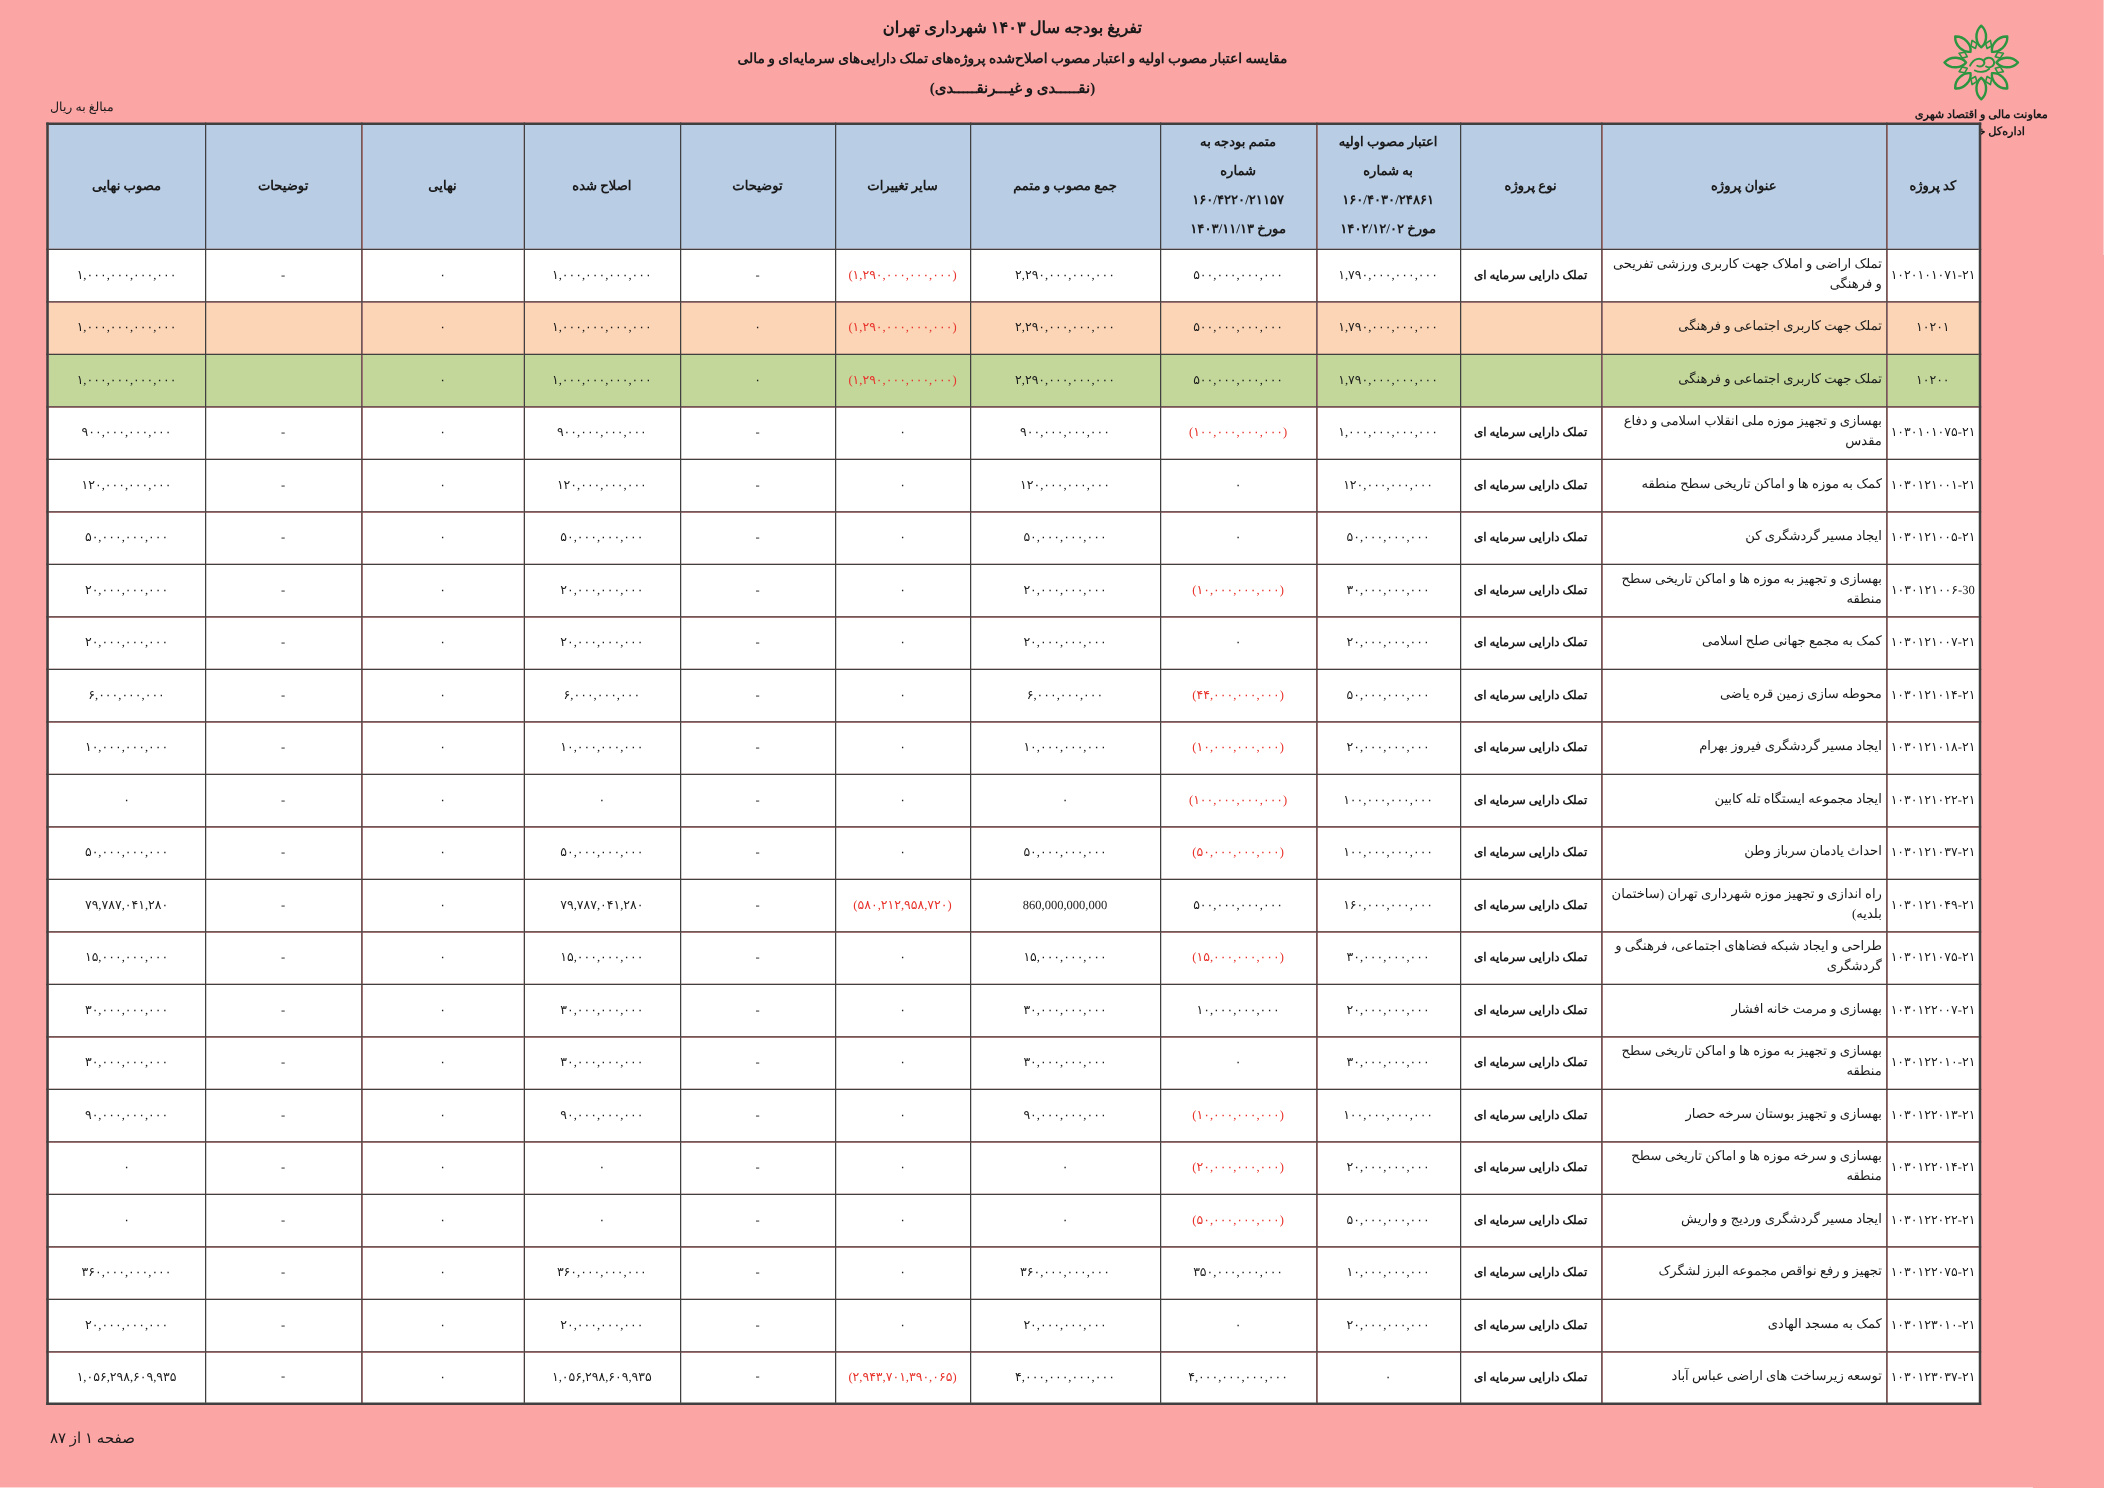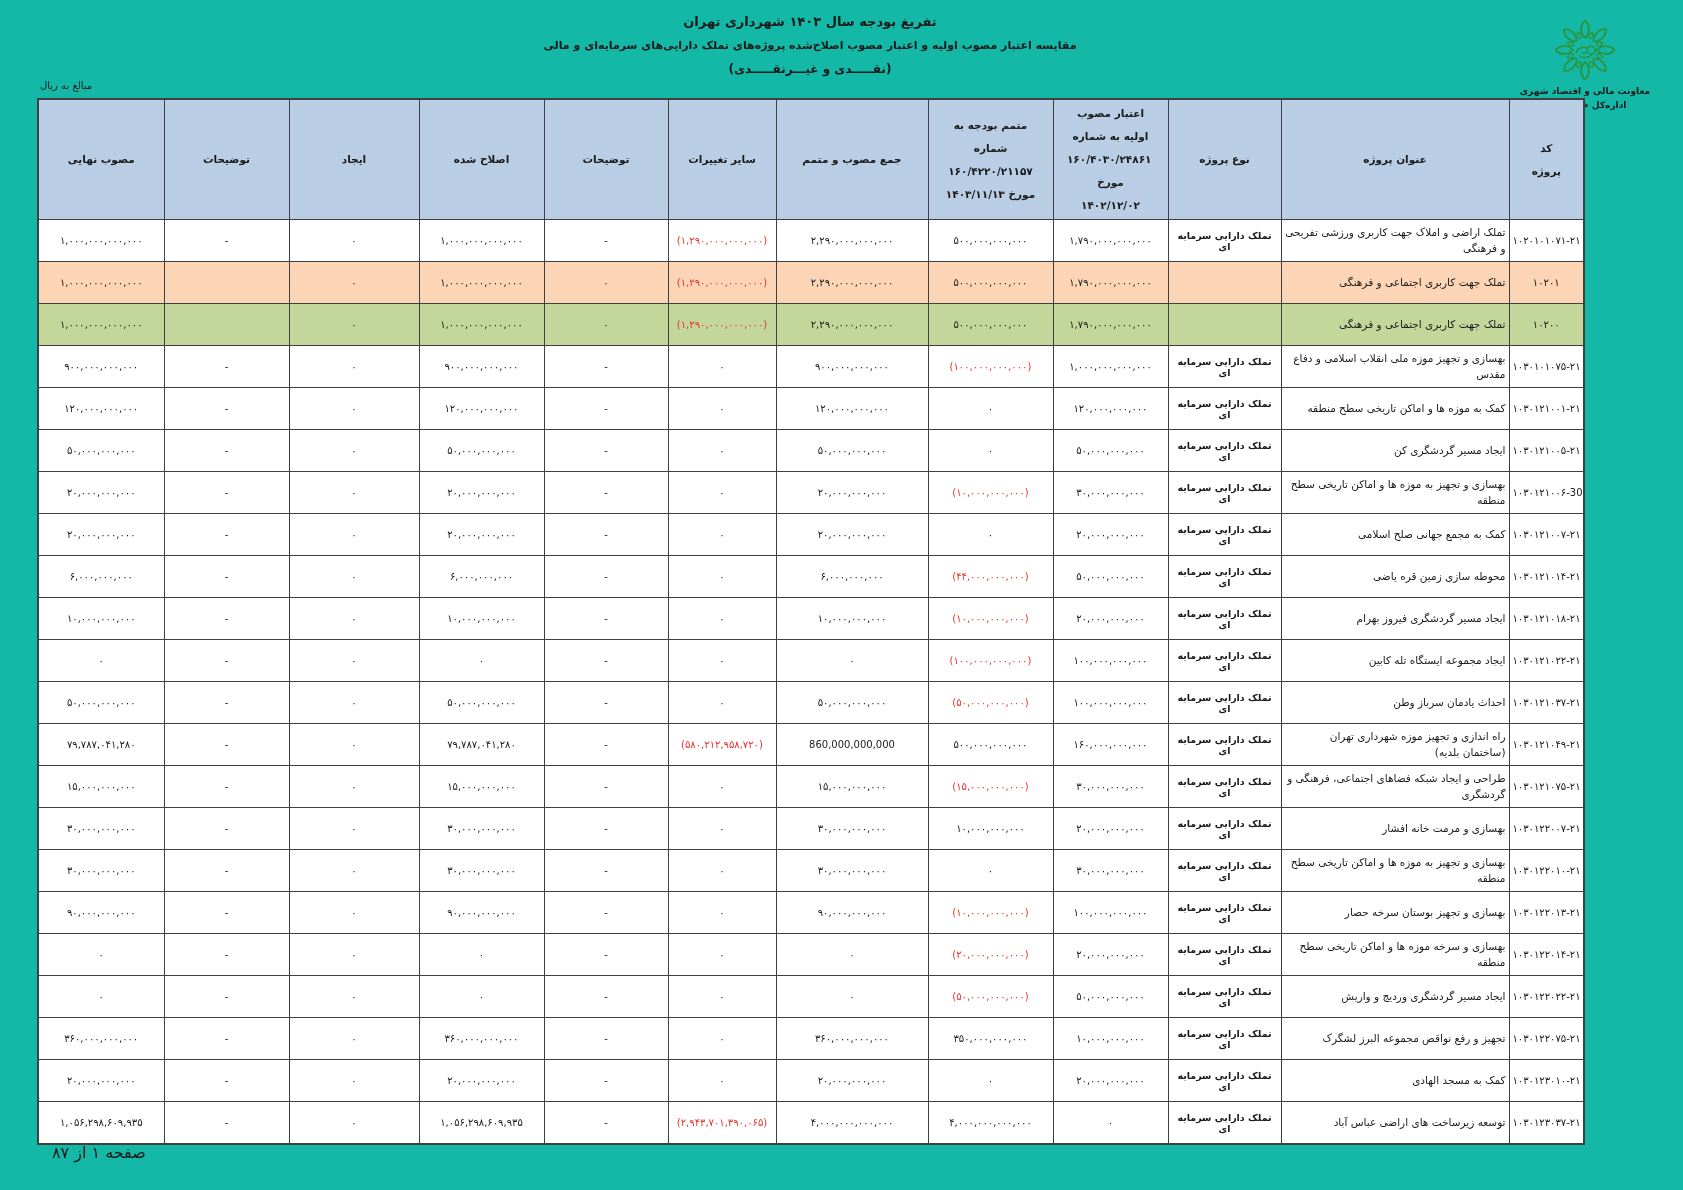--- a/index.html
+++ b/index.html
@@ -11,21 +11,21 @@
     --logo_green:#2b9540;
     --text_color:#1a1a1a;
   }
   *{box-sizing:border-box;}
   html,body{margin:0;padding:0;background:#ffffff;}
   body{
     width:1683px;height:1190px;
     font-family:"DejaVu Sans", sans-serif;
     color:var(--text_color);
   }
-  .page{position:relative;width:1683px;height:1190px;background:#14b8a6;overflow:hidden;}
+  .page{position:relative;width:1683px;height:1190px;background:#fca5a5;overflow:hidden;font-family:Liberation Serif, serif;}
 
   
   .titles{
     position:absolute;top:14px;left:37px;width:1546px;
     text-align:center;direction:rtl;
   }
   .title-l1{font-size:13px;font-weight:bold;margin-bottom:10px;}
   .title-l2{font-size:11px;font-weight:bold;margin-bottom:10px;}
   .title-l3{font-size:12px;font-weight:bold;}
 
@@ -83,22 +83,22 @@
   .budget td.col-other,.budget td.col-amended,.budget td.col-surplus,
   .budget td.col-final{
     direction:ltr;
   }
   .budget td.neg{color:var(--negative_red);}
   .budget tr.row-orange td{background:var(--orange_row);}
   .budget tr.row-green td{background:var(--green_row);}
 
   
   .footer{
-    position:absolute;top:1143px;left:52px;
-    font-size:16px;direction:rtl;
+    position:absolute;top:1143px;left:40px;
+    font-size:12px;direction:rtl;
   }
 </style>
 </head>
 <body>
 
 <div class="page">
 
   <div class="titles">
     <div class="title-l1">تفریغ بودجه سال ۱۴۰۳ شهرداری تهران</div>
     <div class="title-l2">مقایسه اعتبار مصوب اولیه و اعتبار مصوب اصلاح‌شده پروژه‌های تملک دارایی‌های سرمایه‌ای و مالی</div>
@@ -152,21 +152,21 @@
       <tr>
         <th>کد پروژه</th>
         <th>عنوان پروژه</th>
         <th>نوع پروژه</th>
         <th>اعتبار مصوب اولیه به شماره ۱۶۰/۴۰۳۰/۲۴۸۶۱ مورخ ۱۴۰۲/۱۲/۰۲</th>
         <th>متمم بودجه به شماره ۱۶۰/۴۲۲۰/۲۱۱۵۷ مورخ ۱۴۰۳/۱۱/۱۳</th>
         <th>جمع مصوب و متمم</th>
         <th>سایر تغییرات</th>
         <th>توضیحات</th>
         <th>اصلاح شده</th>
-        <th>ایجاد</th>
+        <th>نهایی</th>
         <th>توضیحات</th>
         <th>مصوب نهایی</th>
       </tr>
     </thead>
     <tbody id="table-body">
         <tr class="row-white">
           <td class="col-code">۱۰۲۰۱۰۱۰۷۱-۲۱</td>
           <td class="col-title">تملک اراضی و املاک جهت کاربری ورزشی تفریحی و فرهنگی</td>
           <td class="col-type">تملک دارایی سرمایه ای</td>
           <td class="col-initial">۱,۷۹۰,۰۰۰,۰۰۰,۰۰۰</td>

